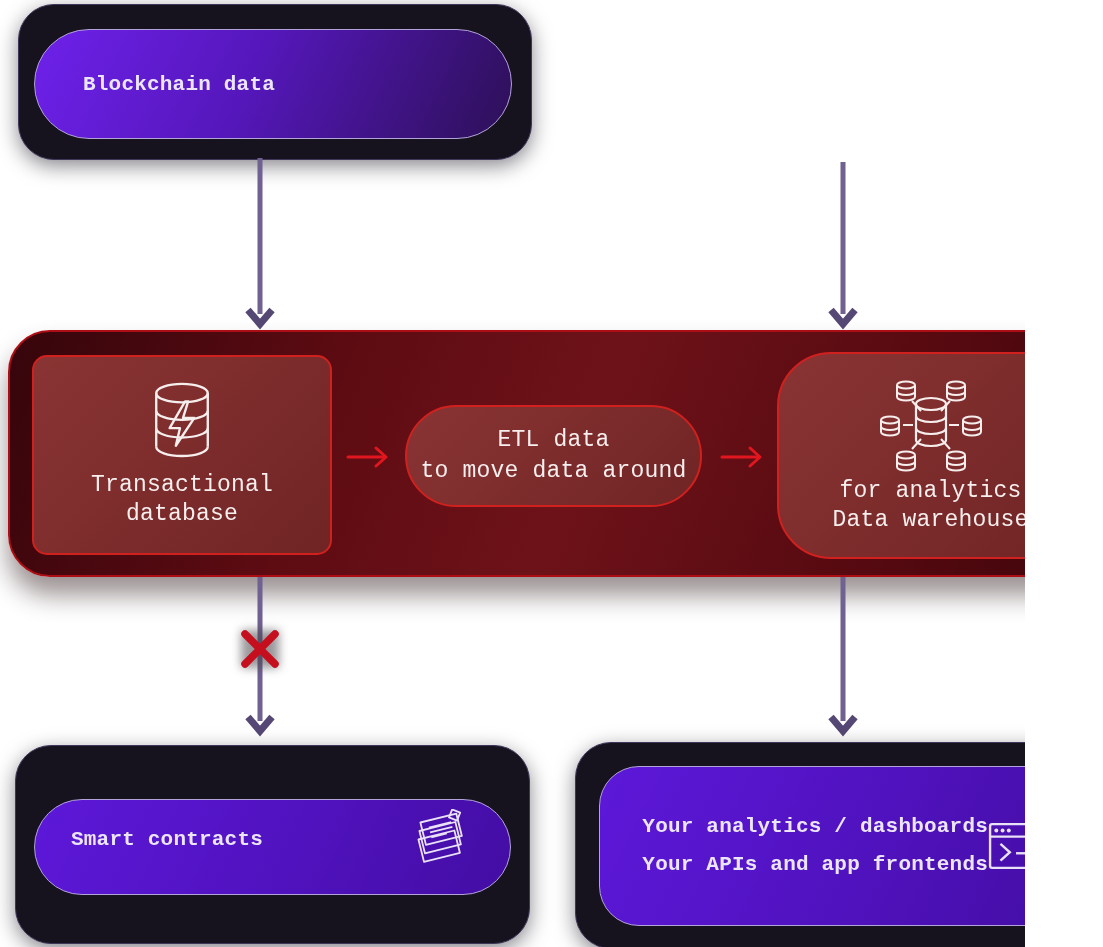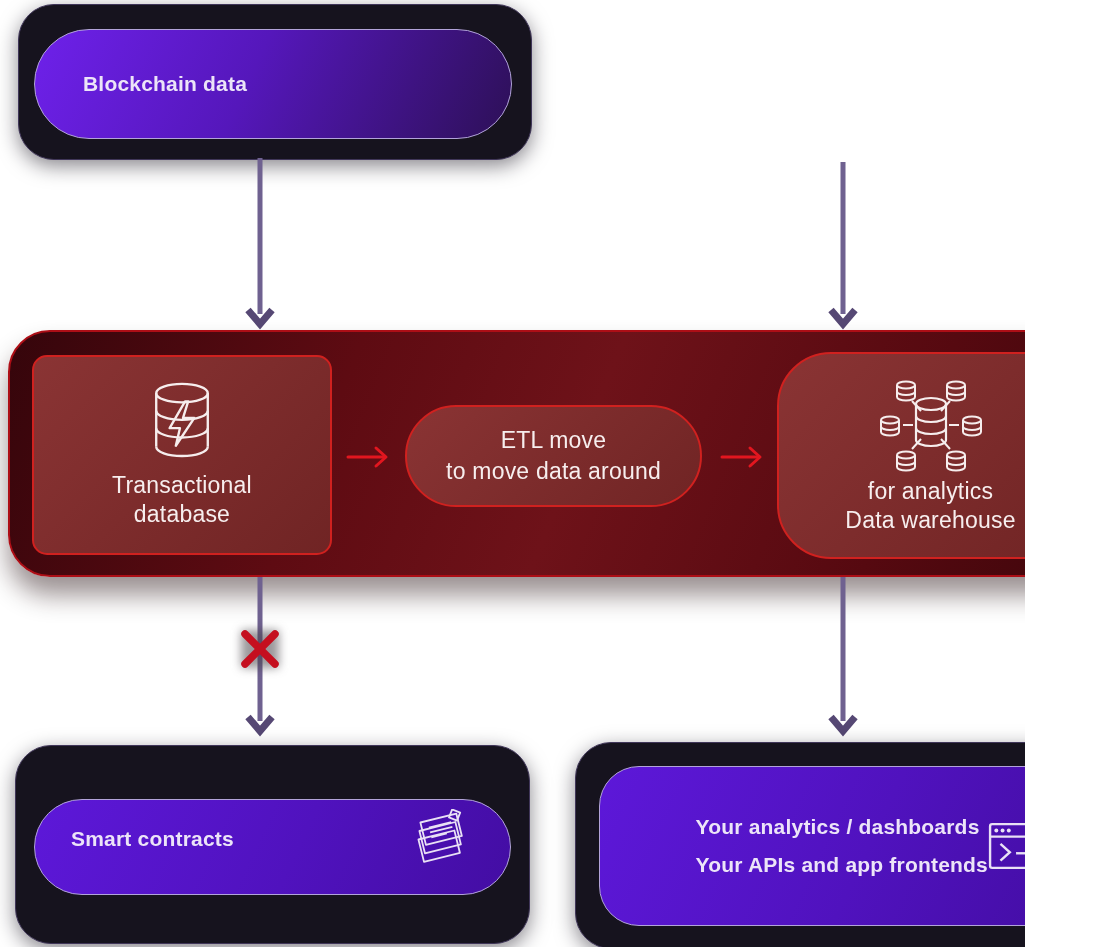--- a/index.html
+++ b/index.html
@@ -1,18 +1,18 @@
 <!DOCTYPE html>
 <html><head>
 <meta charset="utf-8">
 <style>
   html,body{margin:0;padding:0;background:#ffffff;}
   .stage{
     position:relative;width:1025px;height:947px;background:#ffffff;
-    font-family:Liberation Sans, sans-serif;overflow:hidden;
+    font-family:Liberation Mono, monospace;overflow:hidden;
   }
   
   .dark-box{
     position:absolute;background:#16131e;border:1px solid #403659;
     border-radius:36px;box-shadow:0 6px 20px rgba(18,14,26,.5);
   }
   #bx-blockchain{left:18px;top:4px;width:512px;height:154px}
   #bx-offchain{left:570px;top:2px;width:530px;height:158px}
   #bx-smart{left:15px;top:745px;width:513px;height:197px}
   #bx-outputs{left:575px;top:742px;width:525px;height:205px}
@@ -98,21 +98,21 @@
           <path d="M35 19 L20 45 H30 L26 62 L44 35 H33 L38 19 Z" stroke-linejoin="round"></path>
         </g>
       </svg>
       <div>
         <div class="red-line">Transactional</div>
         <div class="red-line">database</div>
       </div>
     </div>
 
     <div class="red-card" id="pill-etl">
-      <div class="red-line">ETL move</div>
+      <div class="red-line">ETL data</div>
       <div class="red-line">to move data around</div>
     </div>
 
     <div class="red-card" id="card-wh">
       <svg width="104" height="96" viewBox="0 0 104 96">
         <defs>
           <g id="sdb" fill="none" stroke="#f6eded" stroke-width="2">
             <ellipse cx="0" cy="-6" rx="9" ry="3.6"></ellipse>
             <path d="M-9 -6 V6 A9 3.6 0 0 0 9 6 V-6"></path>
             <path d="M-9 0.5 A9 3.6 0 0 0 9 0.5"></path>

